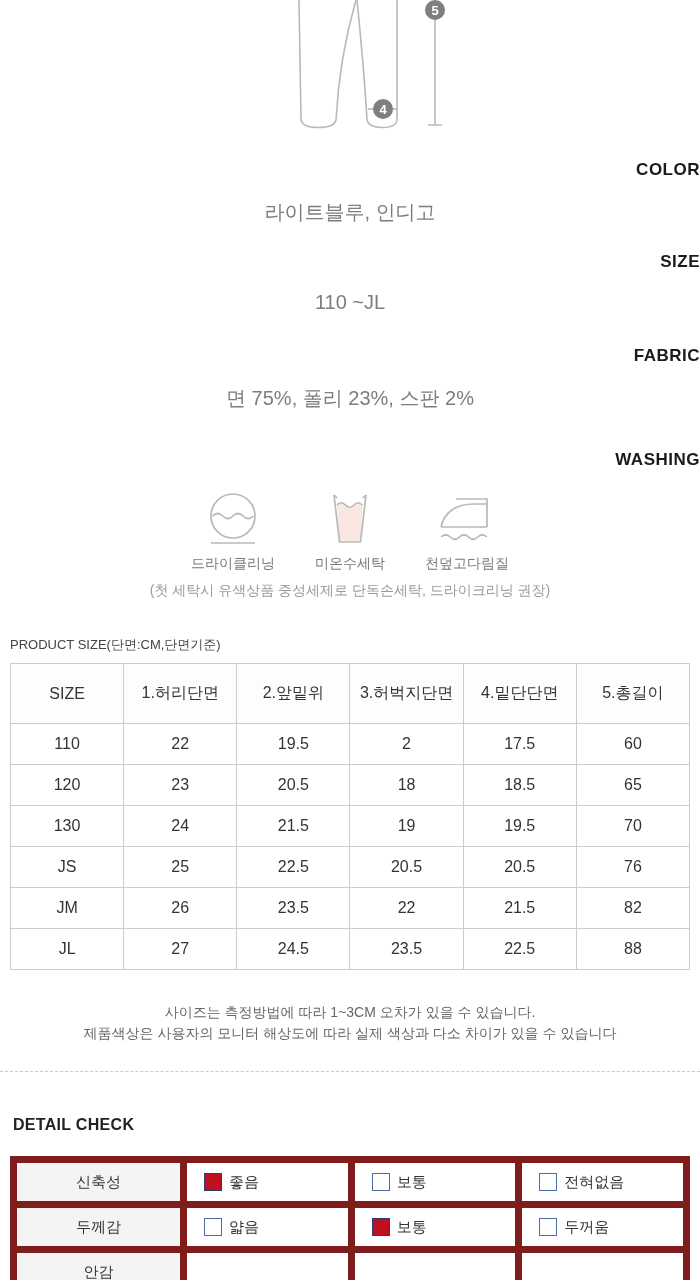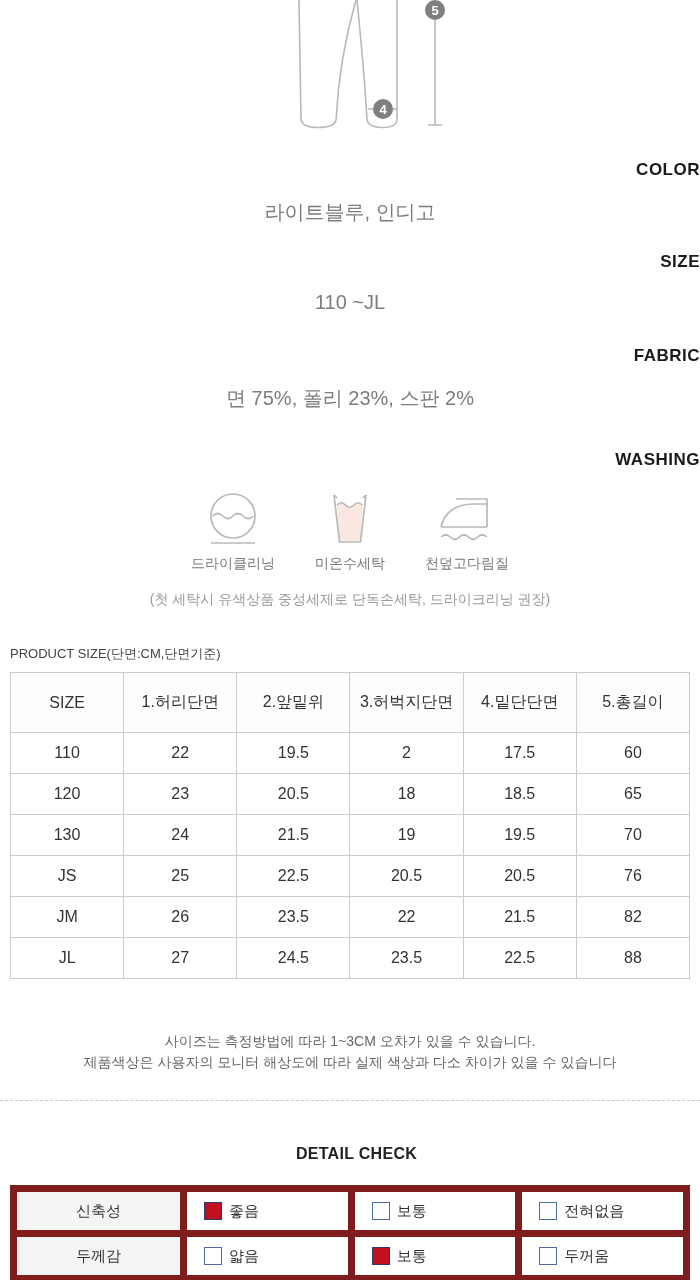--- a/index.html
+++ b/index.html
@@ -33,48 +33,48 @@
   .mt-wash  { margin-top:38px; }
 
   
   .wash-row {
     margin-top:20px; display:flex; justify-content:center;
   }
   .wash-item { width:117px; text-align:center; }
   .wash-item svg { display:block; margin:0 auto; }
   .wash-label { margin-top:7px; font-size:14px; color:#777; }
   .wash-note {
-    margin-top:18px; text-align:center; font-size:14px; color:#9a9a9a;
+    margin-top:9px; text-align:center; font-size:14px; color:#9a9a9a;
   }
 
   
   .size-caption {
     margin:36px 0 0 10px; font-size:13px; color:#444; text-align:left;
   }
   table.size-table {
     width:680px; margin:9px auto 0; border-collapse:collapse;
     table-layout:fixed;
   }
   table.size-table th, table.size-table td {
     border:1px solid #ccc; text-align:center; font-size:16px; color:#333;
   }
   table.size-table th { height:60px; font-weight:400; background:#fdfdfd; }
   table.size-table td { height:41px; font-weight:400; }
 
   .size-notes {
-    margin-top:52px; text-align:center; font-size:14px; line-height:21px; color:#666;
+    margin-top:32px; text-align:center; font-size:14px; line-height:21px; color:#666;
   }
 
   .dashed-divider {
     margin-top:27px; border-top:1px dashed #c9c9c9; height:0;
   }
 
   
   .detail-title {
-    margin-top:44px; text-align:center;
+    margin-top:44px; 
     font-size:16px; font-weight:700; color:#222; letter-spacing:0.3px;padding-left:13px;
   }
   table.detail-table {
     width:680px; margin:22px auto 0; border-collapse:collapse; table-layout:fixed;
   }
   table.detail-table td {
     border:7px solid #7f1d1d; height:45px; font-size:15px; color:#333;
     vertical-align:middle;
   }
   td.dc-label { background:#f4f4f4; text-align:center; width:170px; }

